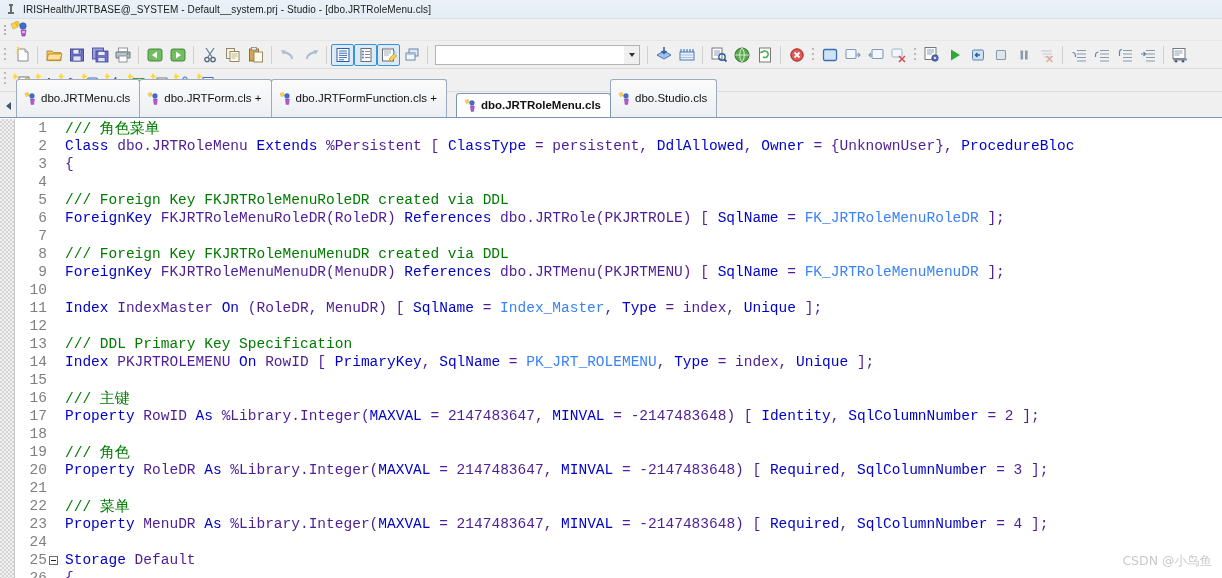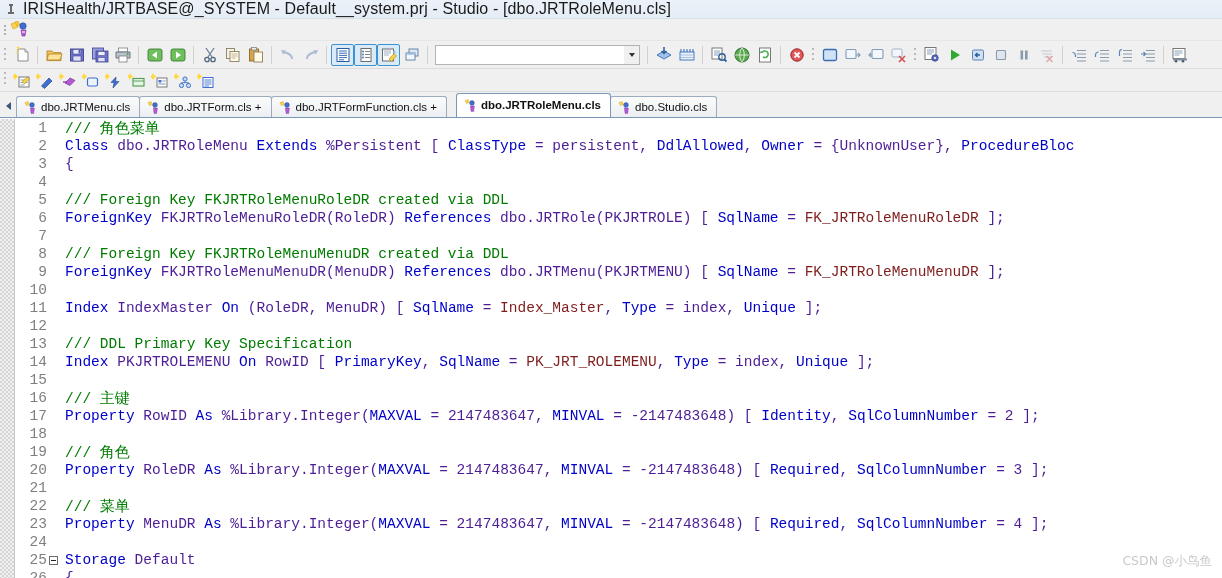--- a/index.html
+++ b/index.html
@@ -13,21 +13,21 @@
   .app{width:1222px;height:578px;position:relative;display:flex;flex-direction:column;background:#f0f0f0;}
 
   
   .titlebar{
     height:18px;flex:0 0 18px;
     background:linear-gradient(to bottom,#eaf1f8 0%,#e8eff7 55%,#e4ecf5 100%);
     border-bottom:1px solid #d8e0e8;
     display:flex;align-items:center;padding-left:5px;gap:6px;
   }
   .titlebar .tb-icon{width:12px;height:12px;position:relative;flex:0 0 12px;}
-  .titlebar .title-text{font-size:16px;color:#1a1a1a;white-space:nowrap;letter-spacing:.1px;}
+  .titlebar .title-text{font-size:10px;color:#1a1a1a;white-space:nowrap;letter-spacing:.1px;}
 
   
   .menubar{
     height:21px;flex:0 0 21px;background:#f0f0f0;
     display:flex;align-items:center;border-bottom:1px solid #e6e6e6;
   }
   .menu-grip{width:7px;height:16px;margin-left:2px;position:relative;flex:0 0 7px;}
   .menu-grip i{position:absolute;left:2px;width:2px;height:2px;background:#9a9a9a;border-radius:50%;}
   .studio-logo{width:22px;height:17px;position:relative;flex:0 0 22px;margin:0 2px 0 0;}
   .menu-items{display:flex;align-items:center;}
@@ -65,21 +65,21 @@
   .tabbar{
     flex:0 0 25px;height:25px;background:#f0f0f0;
     display:flex;align-items:flex-end;position:relative;border-bottom:1px solid #7a97b5;
   }
   .tab-scroll{
     width:16px;height:22px;flex:0 0 16px;display:flex;align-items:center;justify-content:center;
     background:#f0f0f0;
   }
   .tab-scroll:after{content:"";border-top:4.5px solid transparent;border-bottom:4.5px solid transparent;border-right:5px solid #3b567a;}
   .tab{
-    height:21px;display:flex;align-items:center;gap:4px;padding:0 9px 0 7px;
+    height:38px;display:flex;align-items:center;gap:4px;padding:0 9px 0 7px;
     background:linear-gradient(to bottom,#fbfbfb,#eceff2);
     border:1px solid #9aacbe;border-bottom:none;
     border-top-left-radius:3px;border-top-right-radius:3px;
     font-size:11.5px;color:#111;white-space:nowrap;margin-right:-1px;
     box-sizing:border-box;position:relative;
     transform:skewX(0deg);
   }
   .tab .tab-label{line-height:19px;}
   .tab.active{
     height:24px;background:#fff;font-weight:bold;z-index:5;
@@ -115,21 +115,21 @@
     width:13px;flex:0 0 13px;display:flex;align-items:center;justify-content:center;
   }
   .fold .box{
     width:9px;height:9px;border:1px solid #6d6d6d;background:#fff;
     display:flex;align-items:center;justify-content:center;box-sizing:border-box;
   }
   .fold .box:after{content:"";width:5px;height:1px;background:#222;}
   .ltext{padding-left:5px;white-space:pre;}
   .k{color:#0000c8;}           
   .cmt{color:#007b00;}         
-  .grn{color:#7f1d1d;}         
+  .grn{color:#3b82f6;}         
   .blk{color:#4c1d95;}
   .cjk{font-family:"DejaVu Sans","Liberation Sans",sans-serif;font-size:15px;}
 
   .watermark{
     position:absolute;right:10px;bottom:8px;color:#c9c9c9;font-size:12.5px;
     font-family:"DejaVu Sans","Liberation Sans",sans-serif;white-space:nowrap;
   }
 </style>
 </head>
 <body>

